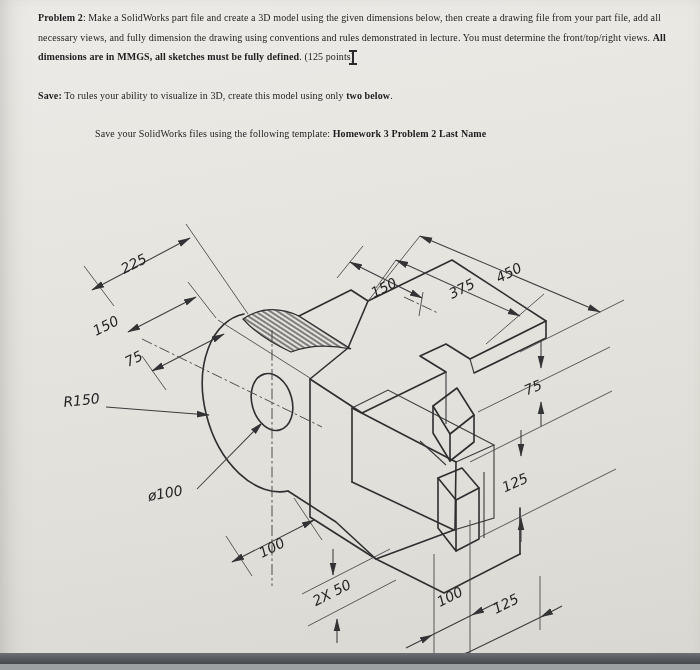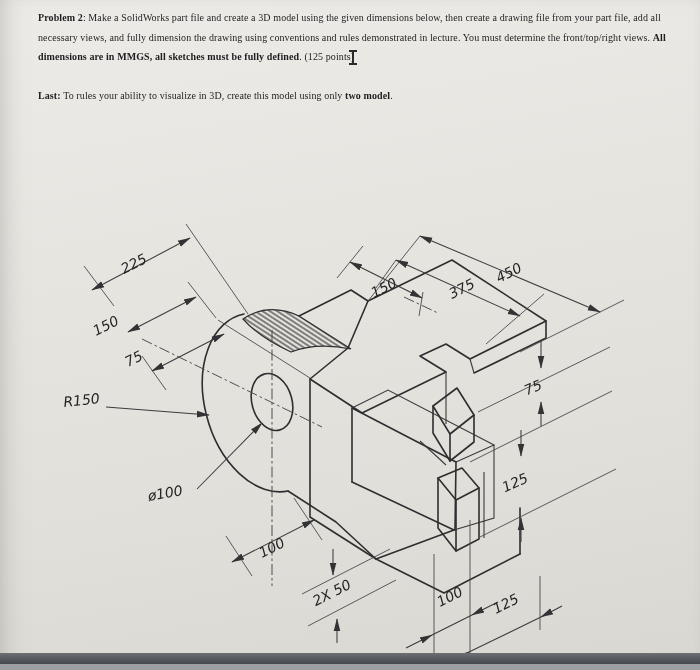--- a/index.html
+++ b/index.html
@@ -29,21 +29,22 @@
     background:linear-gradient(#6c6f73,#45484d);}
   .bottom-strip{position:absolute;left:0;top:664px;width:700px;height:6px;background:#9da0a3;}
 </style>
 </head>
 <body>
 
 <div class="photo">
 
   <div class="textblock">
     <p class="para"><span class="b">Problem 2</span><span>: Make a SolidWorks part file and create a 3D model using the given dimensions below, then create a drawing file from your part file, add all necessary views, and fully dimension the drawing using conventions and rules demonstrated in lecture. You must determine the front/top/right views. </span><span class="b">All dimensions are in MMGS, all sketches must be fully defined</span><span>. (125 points)</span></p>
-    <p class="para bonus"><span class="b">Last:</span><span> To rules your ability to visualize in 3D, create this model using only </span><span class="b">two model</span><span>.</span></p>
+    <p class="para bonus"><span class="b">Save:</span><span> To rules your ability to visualize in 3D, create this model using only </span><span class="b">two below</span><span>.</span></p>
+    <p class="para save"><span>Save your SolidWorks files using the following template: </span><span class="b">Homework 3 Problem 2 Last Name</span></p>
   </div>
 
   <div class="text-cursor"></div>
 
   <svg class="draw" viewBox="0 0 700 670">
     <defs>
       <pattern id="hp" width="5.5" height="4" patternUnits="userSpaceOnUse" patternTransform="rotate(33)">
         <line x1="0" y1="2" x2="5.5" y2="2" stroke="#2b2b2d" stroke-width="1.1"></line>
       </pattern>
       <marker id="ar" viewBox="0 0 12 8" refX="11.3" refY="4" markerWidth="13" markerHeight="9" orient="auto-start-reverse" markerUnits="userSpaceOnUse">

